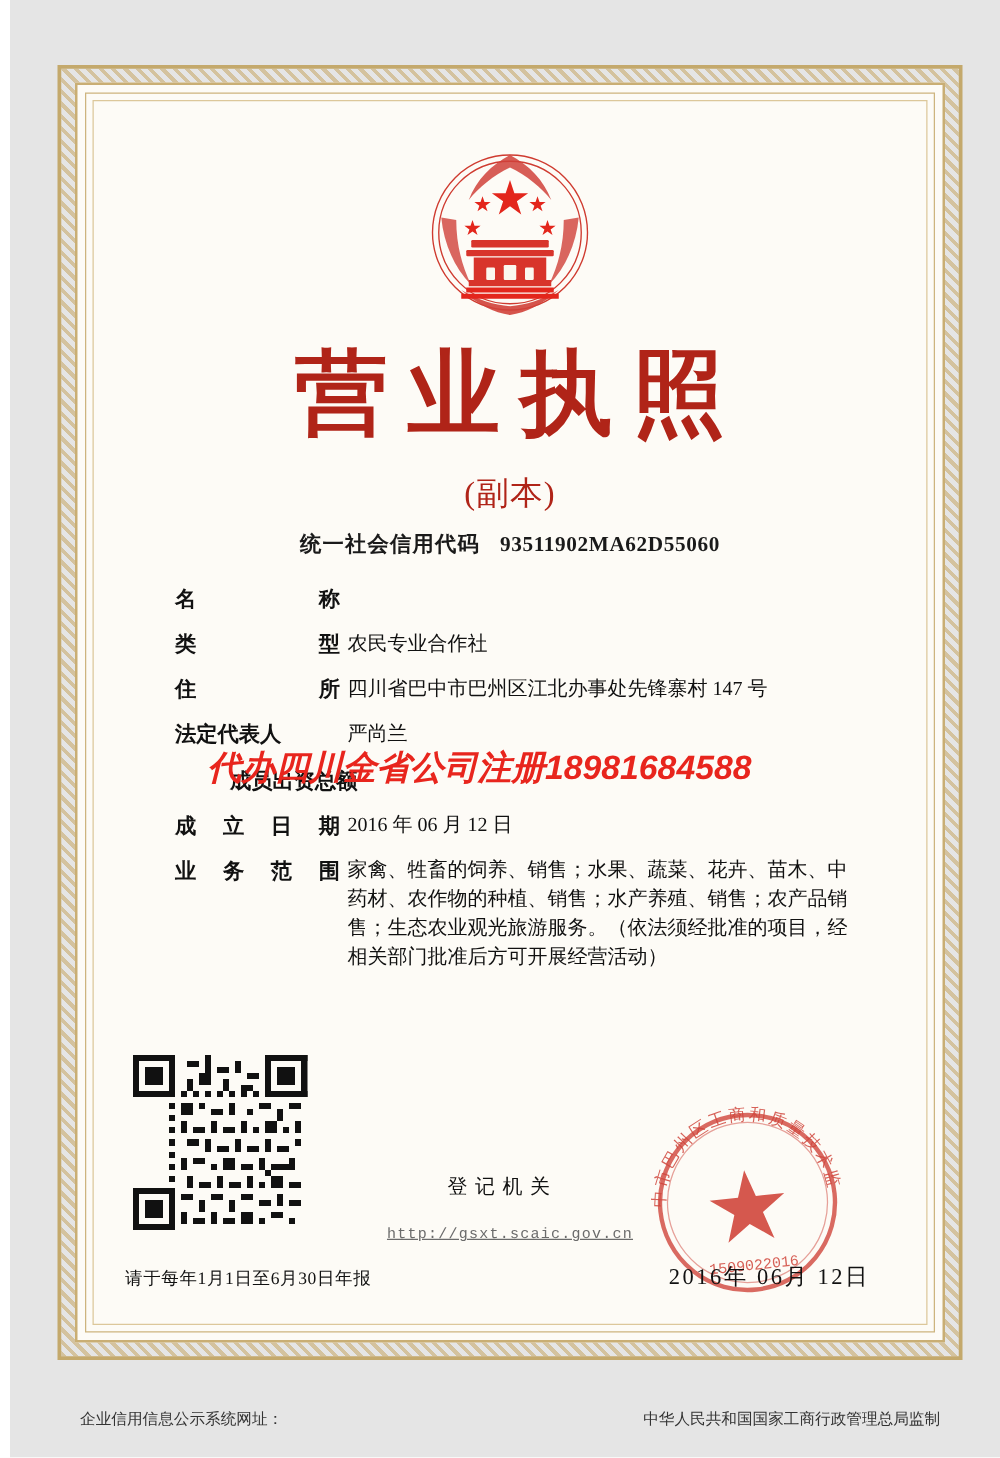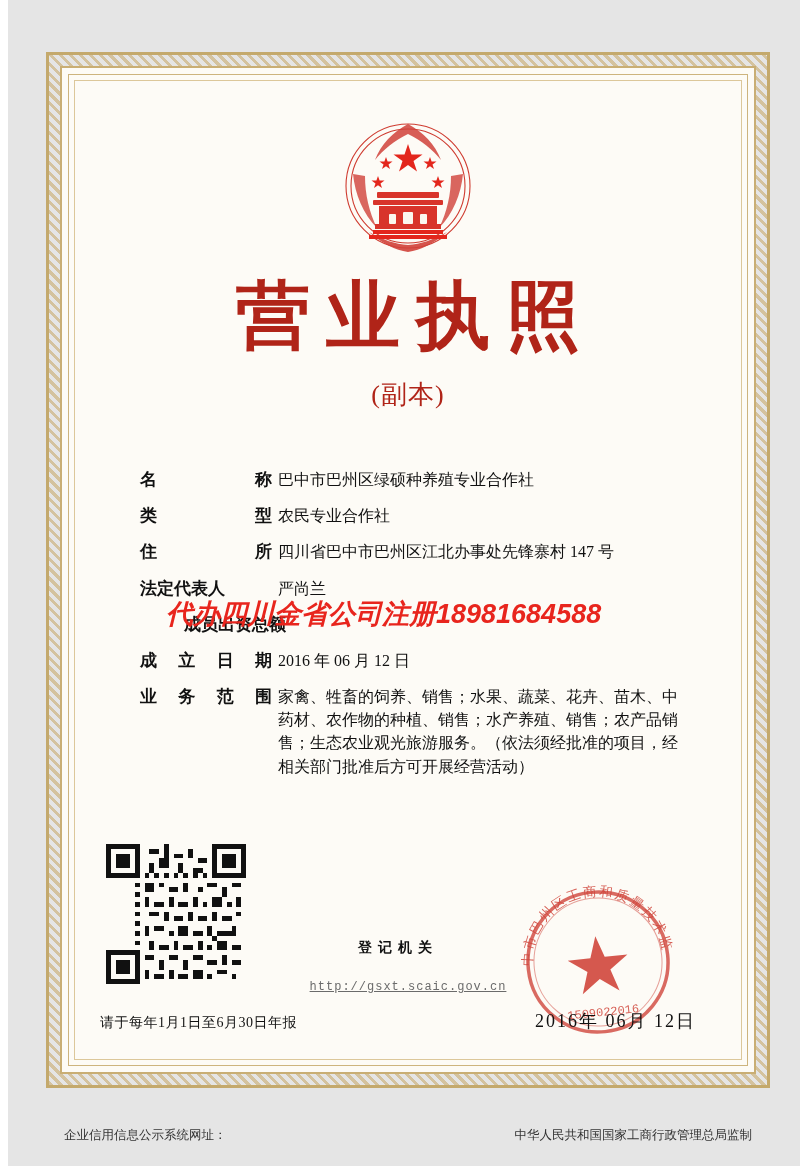--- a/index.html
+++ b/index.html
@@ -159,22 +159,22 @@
     top: 760px;
     width: 140px;
     height: 140px;
   }
 
   
   .authority {
     position: absolute;
     top: 855px;
     left: 280px;
-    font-size: 14px;
-    font-weight: bold;
+    font-size: 16px;
+    font-weight: normal;
     letter-spacing: 6px;
     color: #111;
   }
 
   
   .seal {
     position: absolute;
     right: 52px;
     top: 790px;
     width: 176px;
@@ -272,29 +272,31 @@
         <g fill="#e3261c">
           <rect x="40" y="116" width="70" height="4"></rect>
           <rect x="36" y="121" width="78" height="4"></rect>
         </g>
       </svg>
     </div>
 
     <div class="title">营业执照</div>
     <div class="subtitle">(副本)</div>
 
+    <div class="credit-code">
+      <span>统一社会信用代码</span><span class="code-num">93511902MA62D55060</span>
+    </div>
 
     <div class="fields">
 
       <div class="row">
         <div class="label">
           <span>名</span>
           <span>称</span>
         </div>
-        <div class="value">巴中市巴州区绿硕种养殖专业合作社</div>
       </div>
 
       <div class="row">
         <div class="label">
           <span>类</span>
           <span>型</span>
         </div>
         <div class="value">农民专业合作社</div>
       </div>
 

